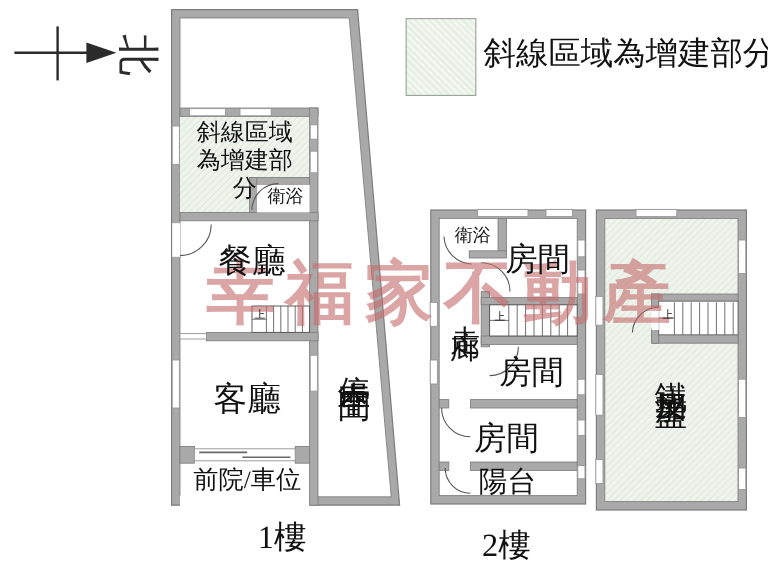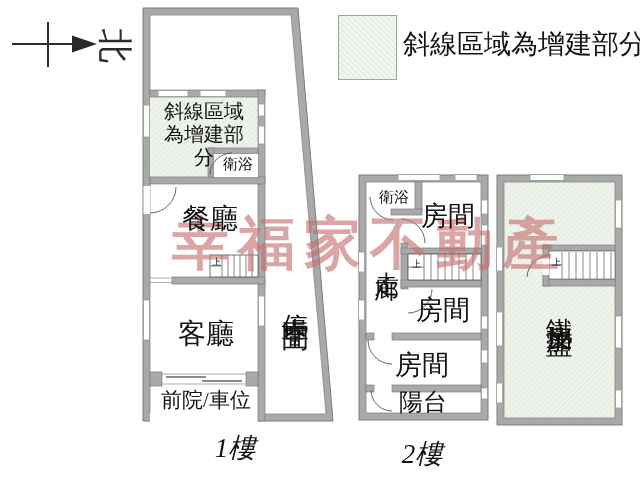--- a/index.html
+++ b/index.html
@@ -11,21 +11,21 @@
   .vert{writing-mode:vertical-rl;text-orientation:upright;letter-spacing:4px;}
   .tiny{font-size:9px;letter-spacing:0;}
   .watermark{position:absolute;left:108px;top:206px;width:460px;font-size:57px;font-weight:700;
              letter-spacing:9px;color:rgba(197,110,110,0.62);
              font-family:"Liberation Sans","DejaVu Sans",sans-serif;white-space:nowrap;z-index:5;text-align:right;}
   .lbl{z-index:6;}
   .legend-swatch{position:absolute;left:338px;top:15px;width:57px;height:63px;border:1px solid #9aa89a;
              background:repeating-linear-gradient(45deg,#e7efe5 0 2px,#f3f7f1 2px 4px);}
   .north{position:absolute;left:95px;top:25px;font-size:35px;color:#2b2b2b;
          transform:rotate(90deg);transform-origin:50% 55%;}
-  .floorname{font-size:27px;font-style:italic;}
+  .floorname{font-size:27px;}
 </style>
 </head>
 <body>
 
 <div class="canvas">
 
   <svg class="plan" width="640" height="480" viewBox="0 0 640 480">
     <defs>
       <pattern id="hatch" width="4" height="4" patternUnits="userSpaceOnUse" patternTransform="rotate(45)">
         <rect width="4" height="4" fill="#eef3ec"></rect>

